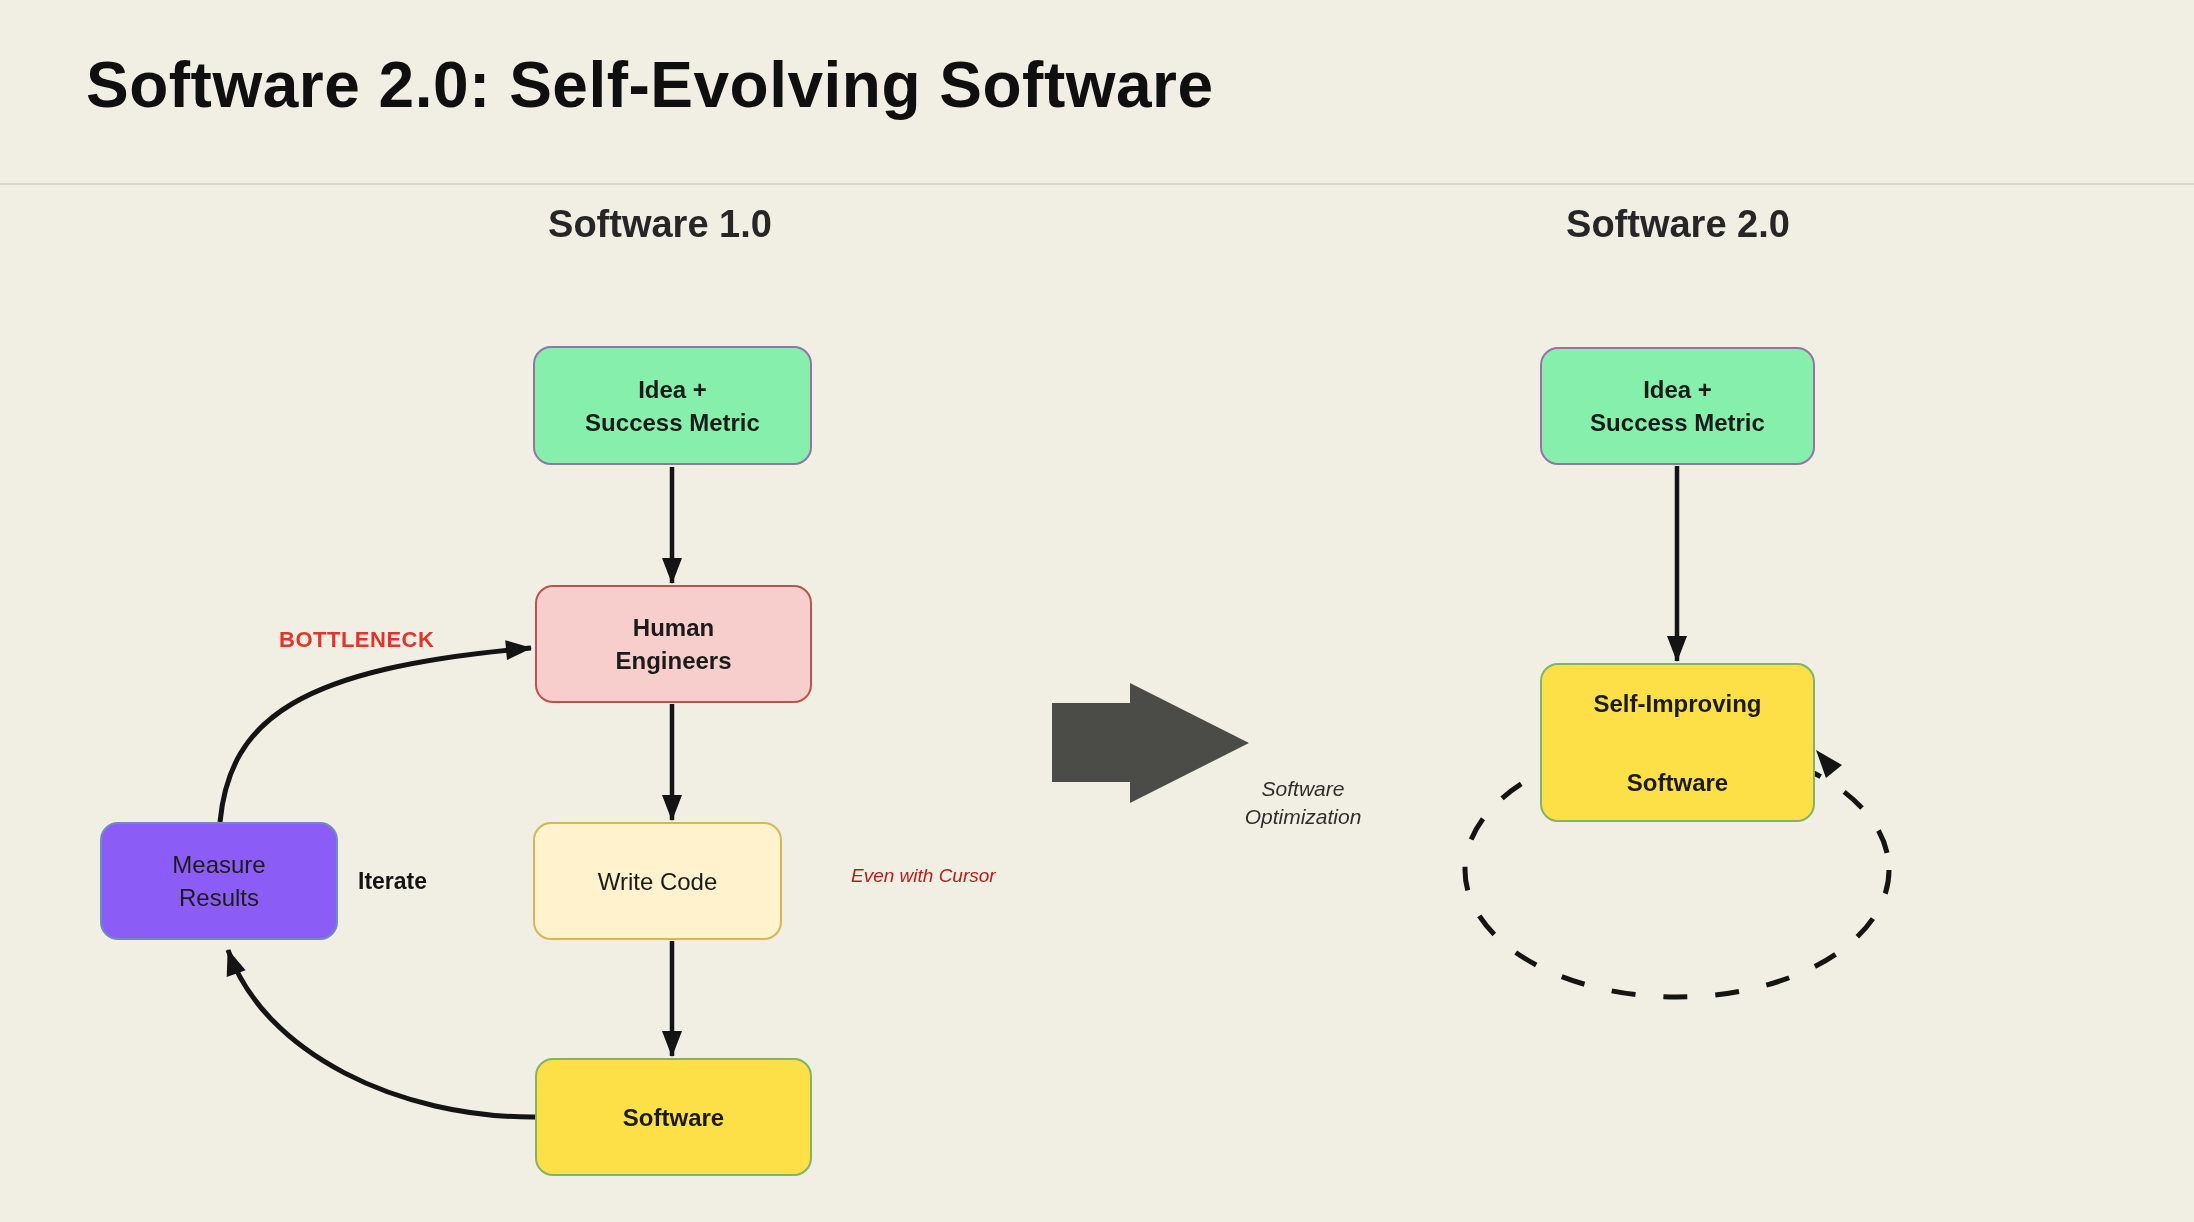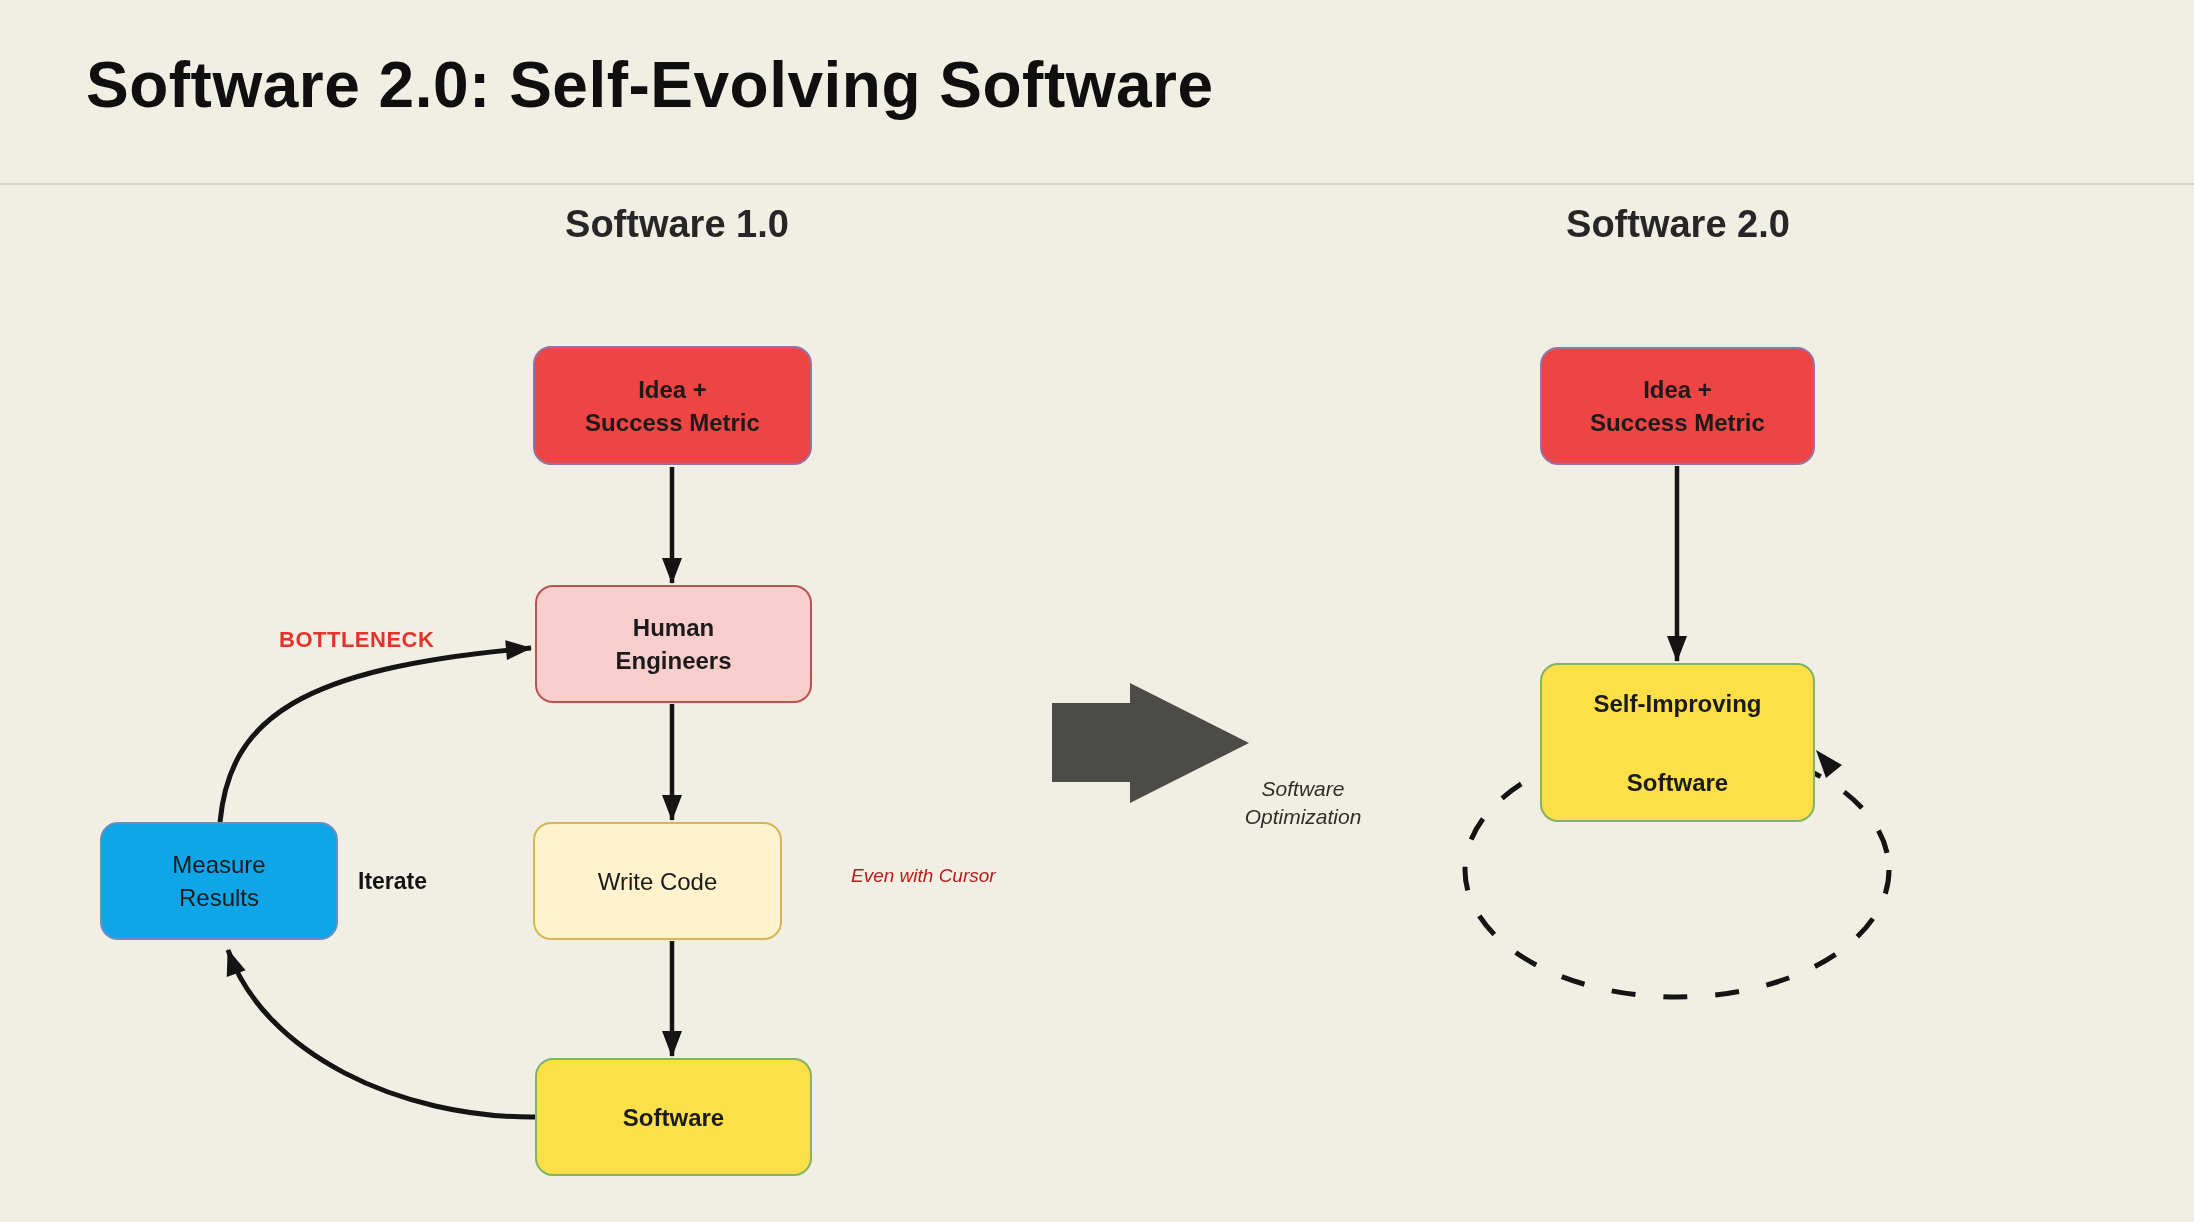--- a/index.html
+++ b/index.html
@@ -5,34 +5,34 @@
   html,body{margin:0;padding:0;}
   body{font-family:"Liberation Sans",sans-serif;}
   .canvas{position:relative;width:2194px;height:1222px;background:#F1EFE4;overflow:hidden;}
 
   .main-title{position:absolute;left:86px;top:48px;font-size:64px;font-weight:600;
     color:#0F0F0F;letter-spacing:0.5px;z-index:3;}
   .divider{position:absolute;left:0;top:183px;width:2194px;height:2px;background:#DAD7CB;z-index:1;}
 
   .col-heading{position:absolute;top:203px;width:280px;text-align:center;font-size:38px;
     font-weight:bold;color:#262626;z-index:3;}
-  .col-heading.left{left:537px;}
+  .col-heading.left{left:520px;}
   .col-heading.right{left:1538px;}
 
   .connector-layer{position:absolute;left:0;top:0;width:2194px;height:1222px;z-index:1;}
 
   .node{position:absolute;border-radius:18px;border:2.5px solid;display:flex;
     flex-direction:column;align-items:center;justify-content:center;text-align:center;
     font-size:24px;line-height:33px;color:#1B1B1B;z-index:2;box-sizing:border-box;}
   .node.bold{font-weight:bold;}
-  .n-purple{background:#ef4444;border-color:#9673A6;}
+  .n-purple{background:#86efac;border-color:#9673A6;}
   .n-red{background:#F8CECC;border-color:#B85450;}
   .n-yellow{background:#FFF2CC;border-color:#D6B656;}
   .n-green{background:#fde047;border-color:#82B366;gap:46px;}
-  .n-blue{background:#0ea5e9;border-color:#6C8EBF;}
+  .n-blue{background:#8b5cf6;border-color:#6C8EBF;}
 
   .node-idea-left{left:533px;top:346px;width:279px;height:119px;}
   .node-engineers{left:535px;top:585px;width:277px;height:118px;}
   .node-write-code{left:533px;top:822px;width:249px;height:118px;}
   .node-software-left{left:535px;top:1058px;width:277px;height:118px;}
   .node-measure{left:100px;top:822px;width:238px;height:118px;}
   .node-idea-right{left:1540px;top:347px;width:275px;height:118px;}
   .node-self-improving{left:1540px;top:663px;width:275px;height:159px;}
 
   .ann{position:absolute;z-index:3;white-space:nowrap;}

